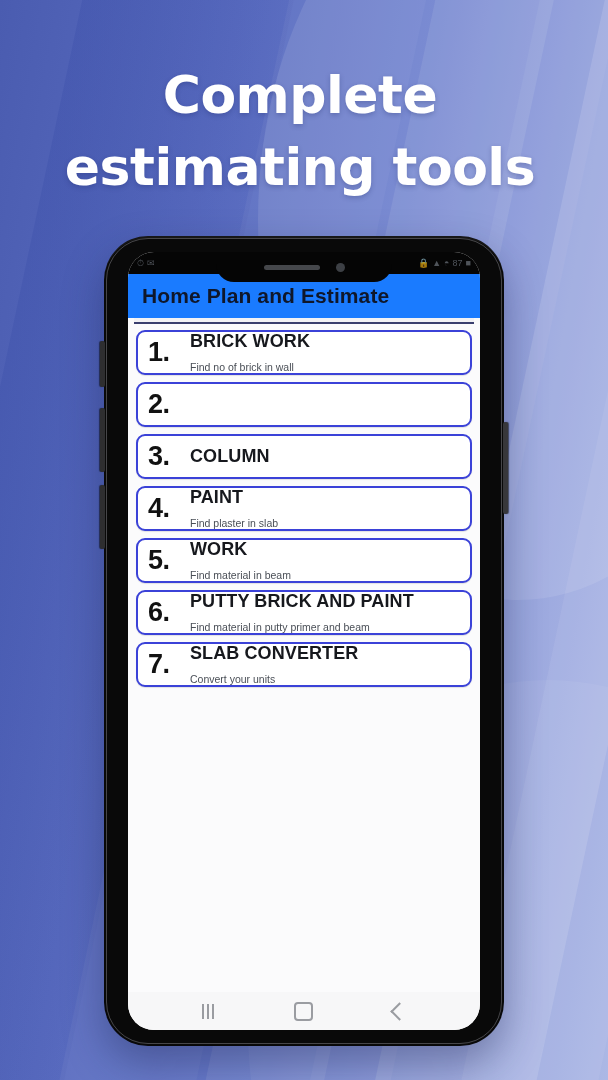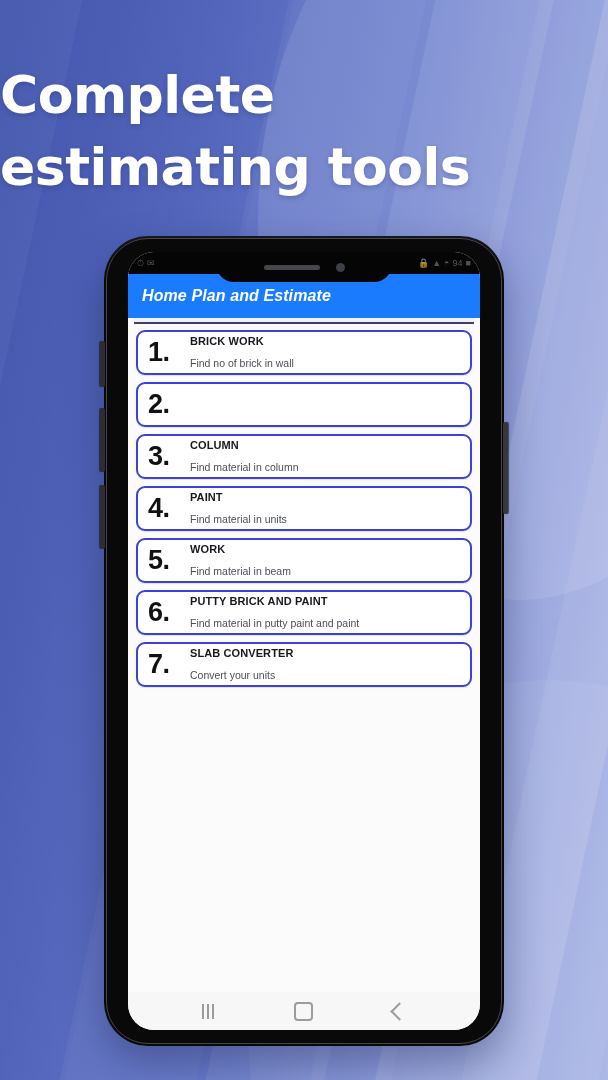--- a/index.html
+++ b/index.html
@@ -54,20 +54,21 @@
     border-radius: 50%;
     background: rgba(255,255,255,0.055);
   }
 
   
   .headline {
     position: absolute;
     top: 60px;
     left: 0;
     right: 8px;
+    text-align: center;
     color: #ffffff;
     font-family: "DejaVu Sans", sans-serif;
     font-weight: bold;
     font-size: 52px;
     line-height: 1.38;
     letter-spacing: -0.5px;
     text-shadow: 0 2px 5px rgba(30,40,100,0.28);
   }
   .headline .l { display: block; }
 
@@ -175,25 +176,24 @@
   .appbar {
     flex: 0 0 auto;
     height: 44px;
     background: #1a7bff;
     display: flex;
     align-items: center;
     padding-left: 14px;
     box-sizing: border-box;
   }
   .appbar-title {
-    color: #ffffff;
-    font-size: 16px;
+    color: #0f172a;
+    font-size: 21px;
     font-weight: bold;
     letter-spacing: 0.1px;
-    font-style: italic;
   }
   .appbar-divider {
     flex: 0 0 auto;
     height: 4px;
     background: #f2f2f5;
     border-bottom: 2px solid #3a3f6e;
     margin: 0 6px;
   }
 
   
@@ -222,21 +222,21 @@
     font-size: 27px;
     font-weight: bold;
     color: #111111;
     letter-spacing: -0.5px;
     line-height: 1;
     padding-left: 2px;
     font-family: "Liberation Sans", sans-serif;
   }
   .card-text { flex: 1 1 auto; min-width: 0; }
   .card-title {
-    font-size: 11px;
+    font-size: 18px;
     font-weight: bold;
     color: #16181d;
     letter-spacing: 0.1px;
     line-height: 1.15;
     white-space: nowrap;
   }
   .card-sub {
     font-size: 10.5px;
     color: #4a4f57;
     line-height: 1.3;
@@ -308,21 +308,21 @@
 
     <div class="statusbar">
       <div class="sb-left">
         <span class="sb-ic">⏱</span>
         <span class="sb-ic">✉</span>
       </div>
       <div class="sb-right">
         <span class="sb-ic">🔒</span>
         <span class="sb-ic">▲</span>
         <span class="sb-ic">◓</span>
-        <span class="sb-ic">94</span>
+        <span class="sb-ic">87</span>
         <span class="sb-ic">■</span>
       </div>
       <div class="notch">
         <div class="speaker"></div>
         <div class="camera"></div>
       </div>
     </div>
 
     <div class="appbar">
       <div class="appbar-title">Home Plan and Estimate</div>
@@ -340,45 +340,44 @@
       </div>
 
       <div class="card">
         <div class="card-num">2.</div>
       </div>
 
       <div class="card">
         <div class="card-num">3.</div>
         <div class="card-text">
           <div class="card-title">COLUMN</div>
-          <div class="card-sub">Find material in column</div>
         </div>
       </div>
 
       <div class="card">
         <div class="card-num">4.</div>
         <div class="card-text">
           <div class="card-title">PAINT</div>
-          <div class="card-sub">Find material in units</div>
+          <div class="card-sub">Find plaster in slab</div>
         </div>
       </div>
 
       <div class="card">
         <div class="card-num">5.</div>
         <div class="card-text">
           <div class="card-title">WORK</div>
           <div class="card-sub">Find material in beam</div>
         </div>
       </div>
 
       <div class="card">
         <div class="card-num">6.</div>
         <div class="card-text">
           <div class="card-title">PUTTY BRICK AND PAINT</div>
-          <div class="card-sub">Find material in putty paint and paint</div>
+          <div class="card-sub">Find material in putty primer and beam</div>
         </div>
       </div>
 
       <div class="card">
         <div class="card-num">7.</div>
         <div class="card-text">
           <div class="card-title">SLAB CONVERTER</div>
           <div class="card-sub">Convert your units</div>
         </div>
       </div>

